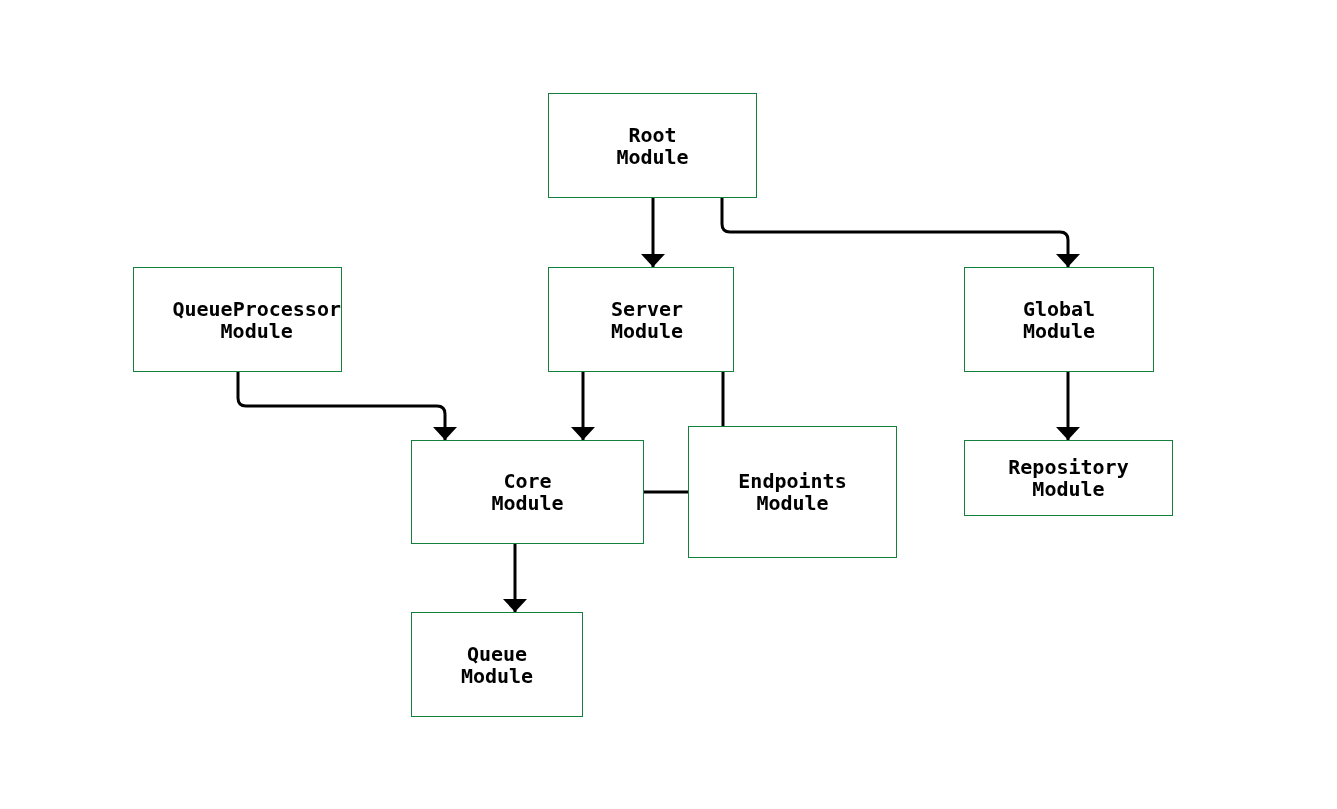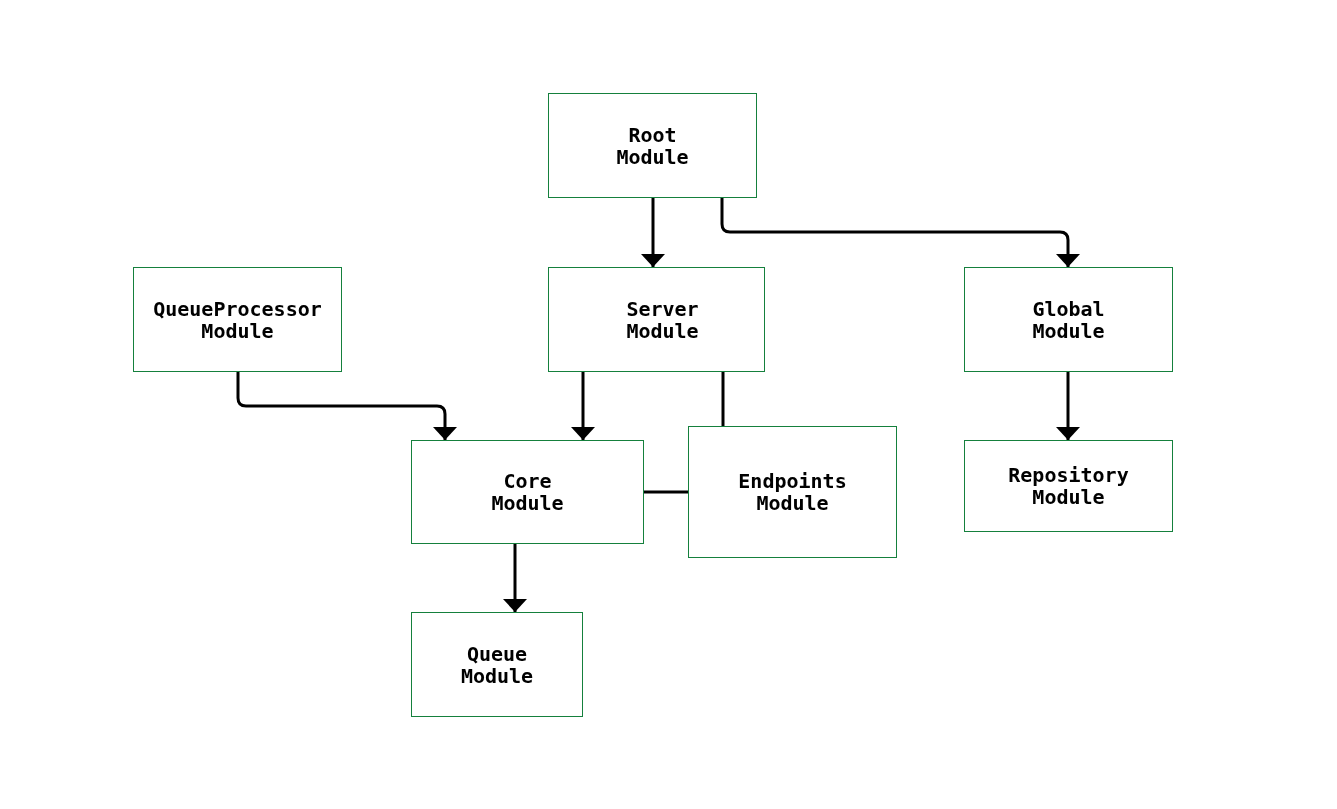--- a/index.html
+++ b/index.html
@@ -61,41 +61,41 @@
         <path d="M688,492 L620,492" fill="none" stroke="#000000" stroke-width="3" marker-end="url(#arrow)"></path>
         <path d="M1068,372 L1068,440" fill="none" stroke="#000000" stroke-width="3" marker-end="url(#arrow)"></path>
         <path d="M515,544 L515,612" fill="none" stroke="#000000" stroke-width="3" marker-end="url(#arrow)"></path>
       </svg>
     </div>
   <div id="nodes-holder">
       <div class="node" style="left: 548px; top: 93px; width: 209px; height: 105px;">
         <div class="node-label">Root
 Module</div>
       </div>
-      <div class="node" style="left: 548px; top: 267px; width: 217px; height: 105px; padding-left: 12px;">
+      <div class="node" style="left: 548px; top: 267px; width: 186px; height: 105px; padding-left: 12px;">
         <div class="node-label">Server
 Module</div>
       </div>
-      <div class="node" style="left: 133px; top: 267px; width: 209px; height: 105px;">
+      <div class="node" style="left: 133px; top: 267px; width: 209px; height: 105px; justify-content: flex-end;">
         <div class="node-label">QueueProcessor
 Module</div>
       </div>
-      <div class="node" style="left: 964px; top: 267px; width: 209px; height: 105px;">
+      <div class="node" style="left: 964px; top: 267px; width: 190px; height: 105px;">
         <div class="node-label">Global
 Module</div>
       </div>
       <div class="node" style="left: 411px; top: 440px; width: 233px; height: 104px;">
         <div class="node-label">Core
 Module</div>
       </div>
       <div class="node" style="left: 688px; top: 426px; width: 209px; height: 132px;">
         <div class="node-label">Endpoints
 Module</div>
       </div>
-      <div class="node" style="left: 964px; top: 440px; width: 209px; height: 92px;">
+      <div class="node" style="left: 964px; top: 440px; width: 209px; height: 76px;">
         <div class="node-label">Repository
 Module</div>
       </div>
       <div class="node" style="left: 411px; top: 612px; width: 172px; height: 105px;">
         <div class="node-label">Queue
 Module</div>
       </div>
     </div>
 </div>
 

